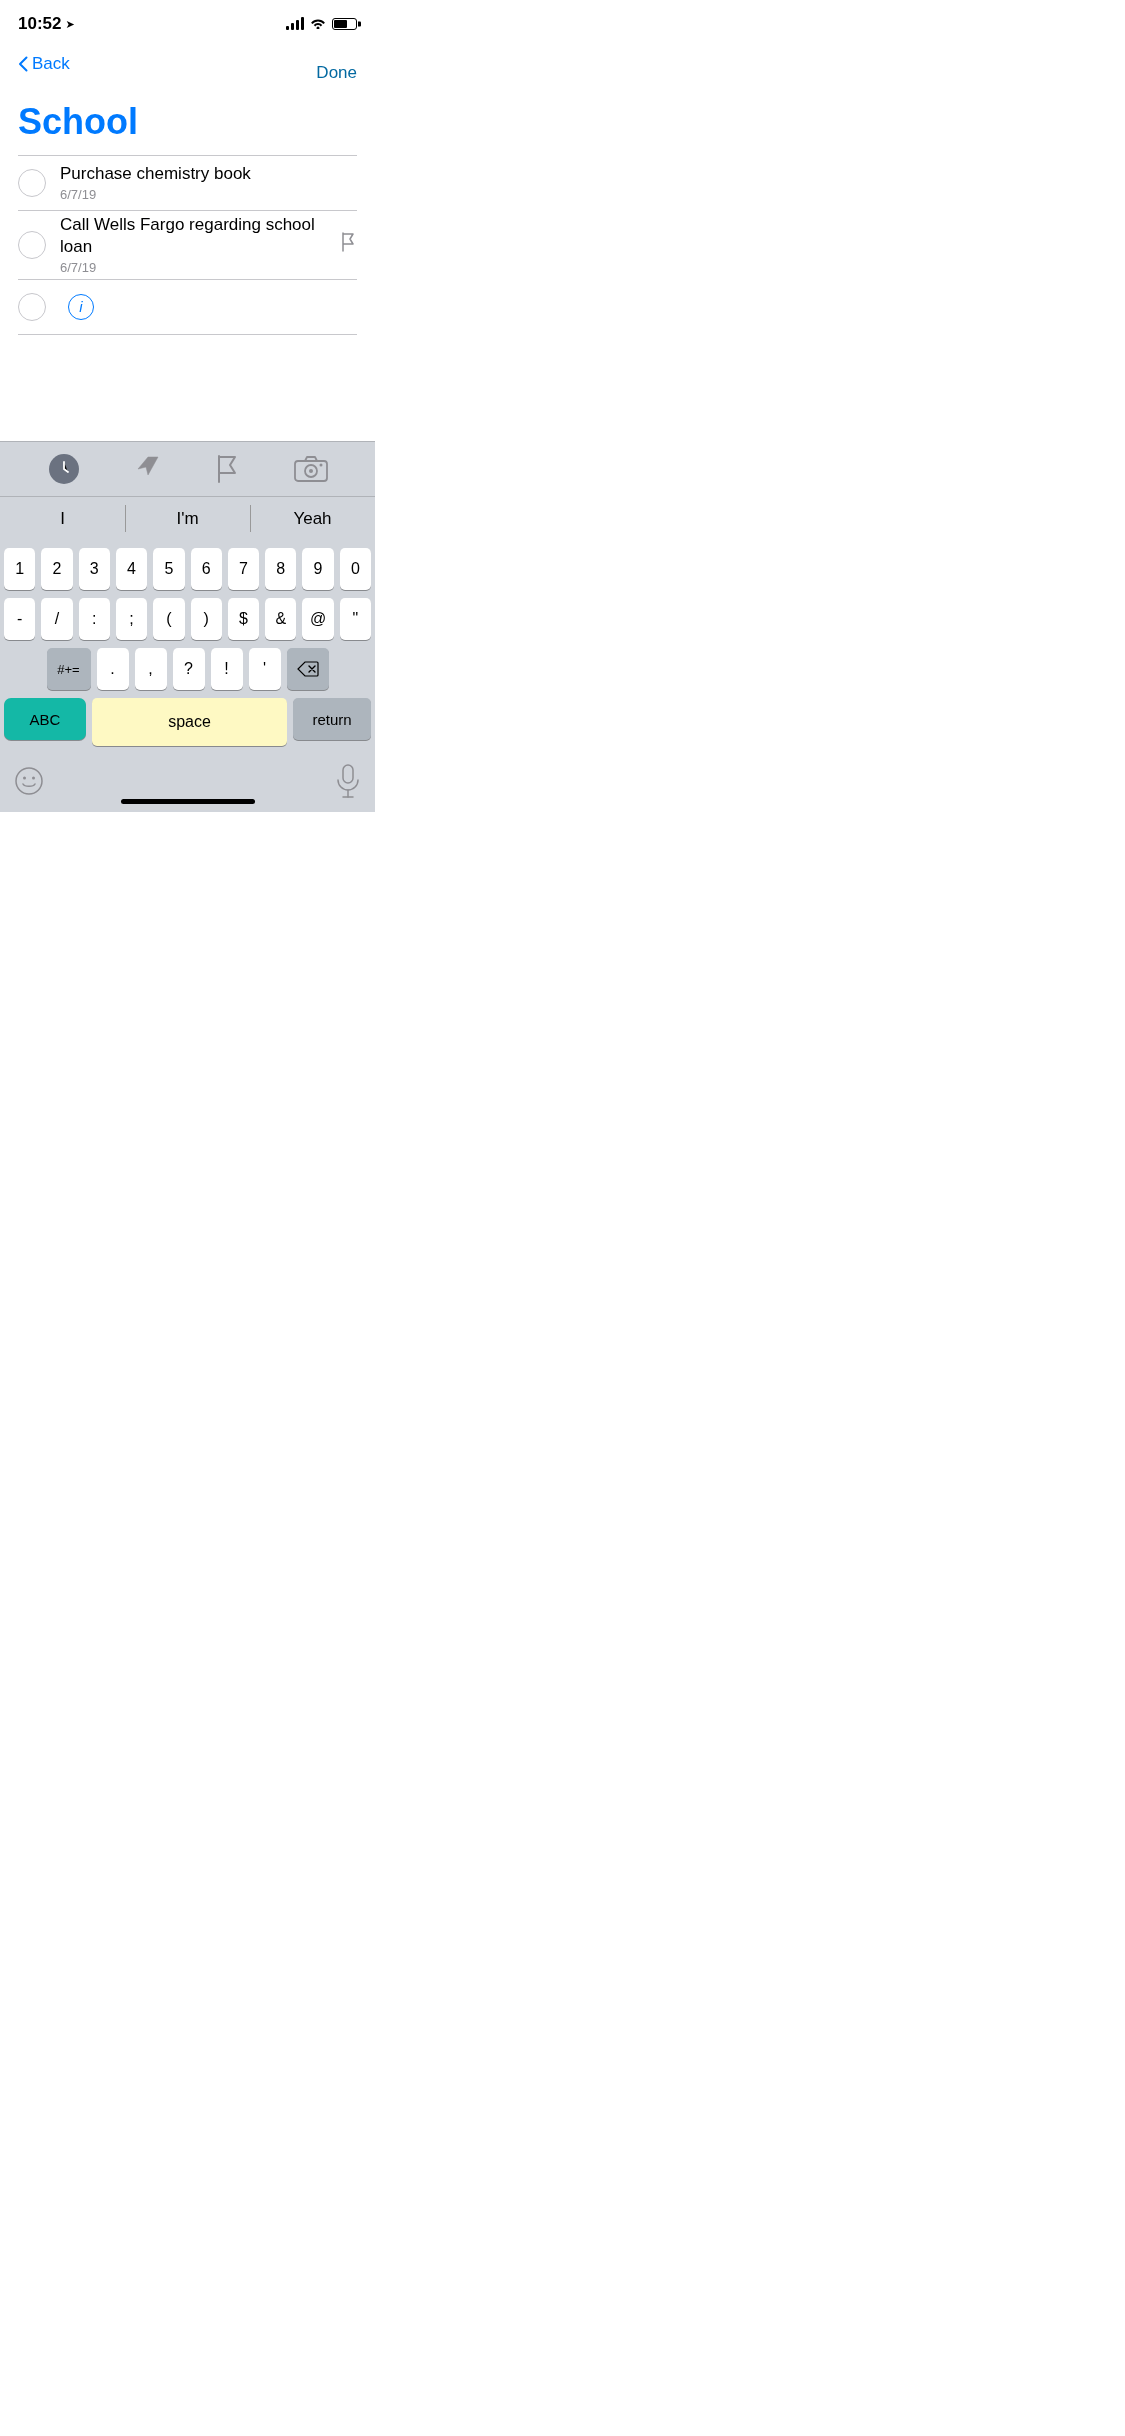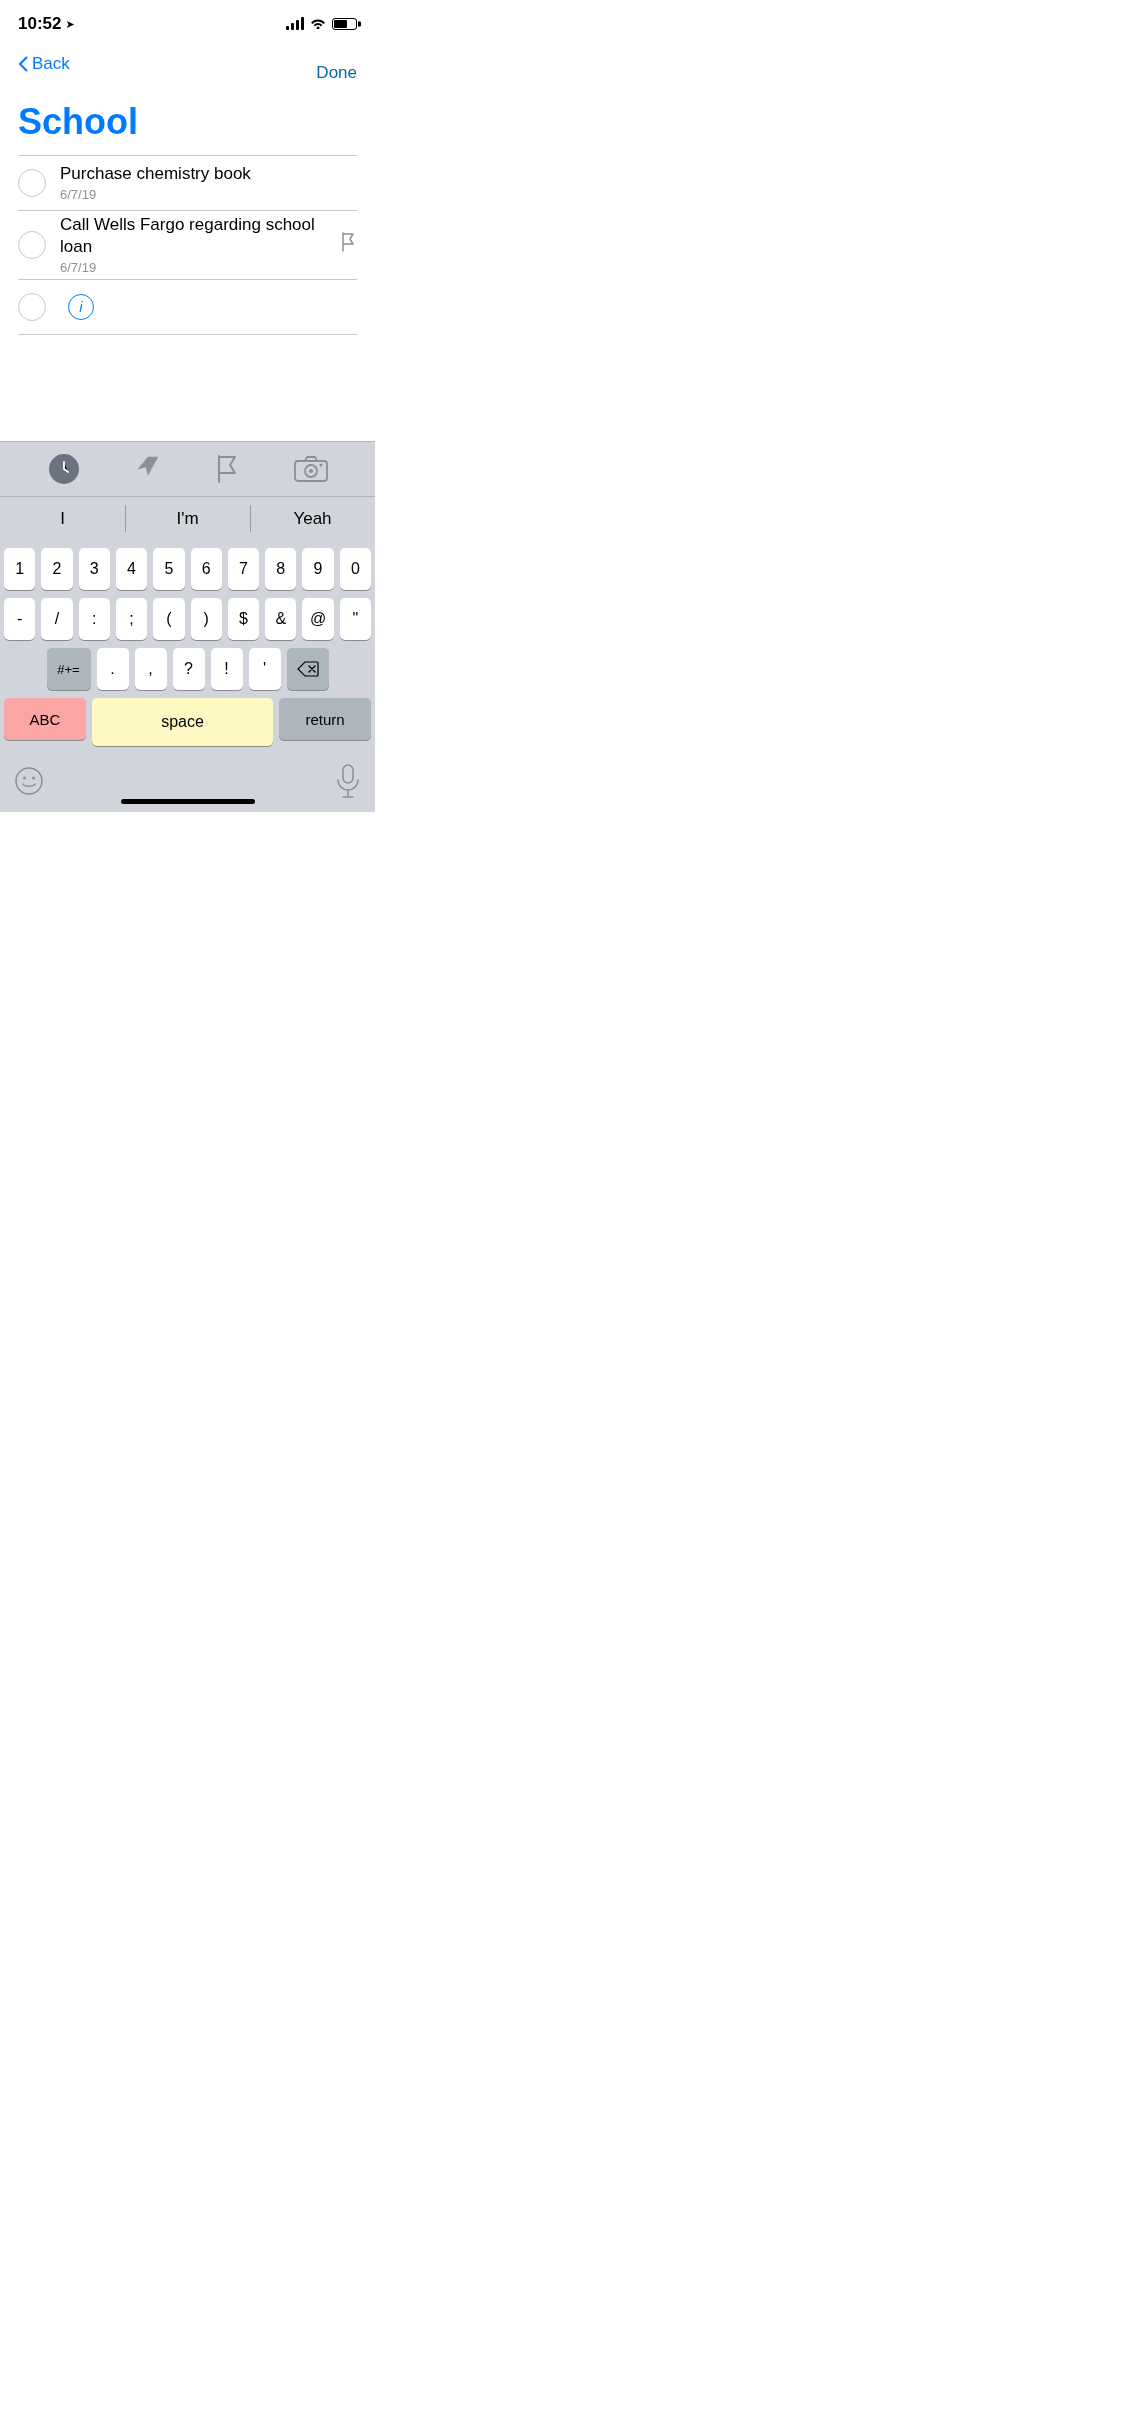--- a/index.html
+++ b/index.html
@@ -281,29 +281,30 @@
     .key-space {
       flex: 1;
       height: 48px;
       background: #fef9c3;
       font-size: 16px;
     }
 
     .key-return {
       background: #adb5bd;
       height: 42px;
-      width: 92px;
+      width: 78px;
       font-size: 15px;
     }
 
     .key-abc {
-      background: #fca5a5;
+      background: #14b8a6;
       height: 42px;
       width: 82px;
       font-size: 15px;
+      border-radius: 7px;
     }
 
     .key-delete {
       background: #adb5bd;
       height: 42px;
       width: 42px;
     }
 
     
     .keyboard-bottom {

